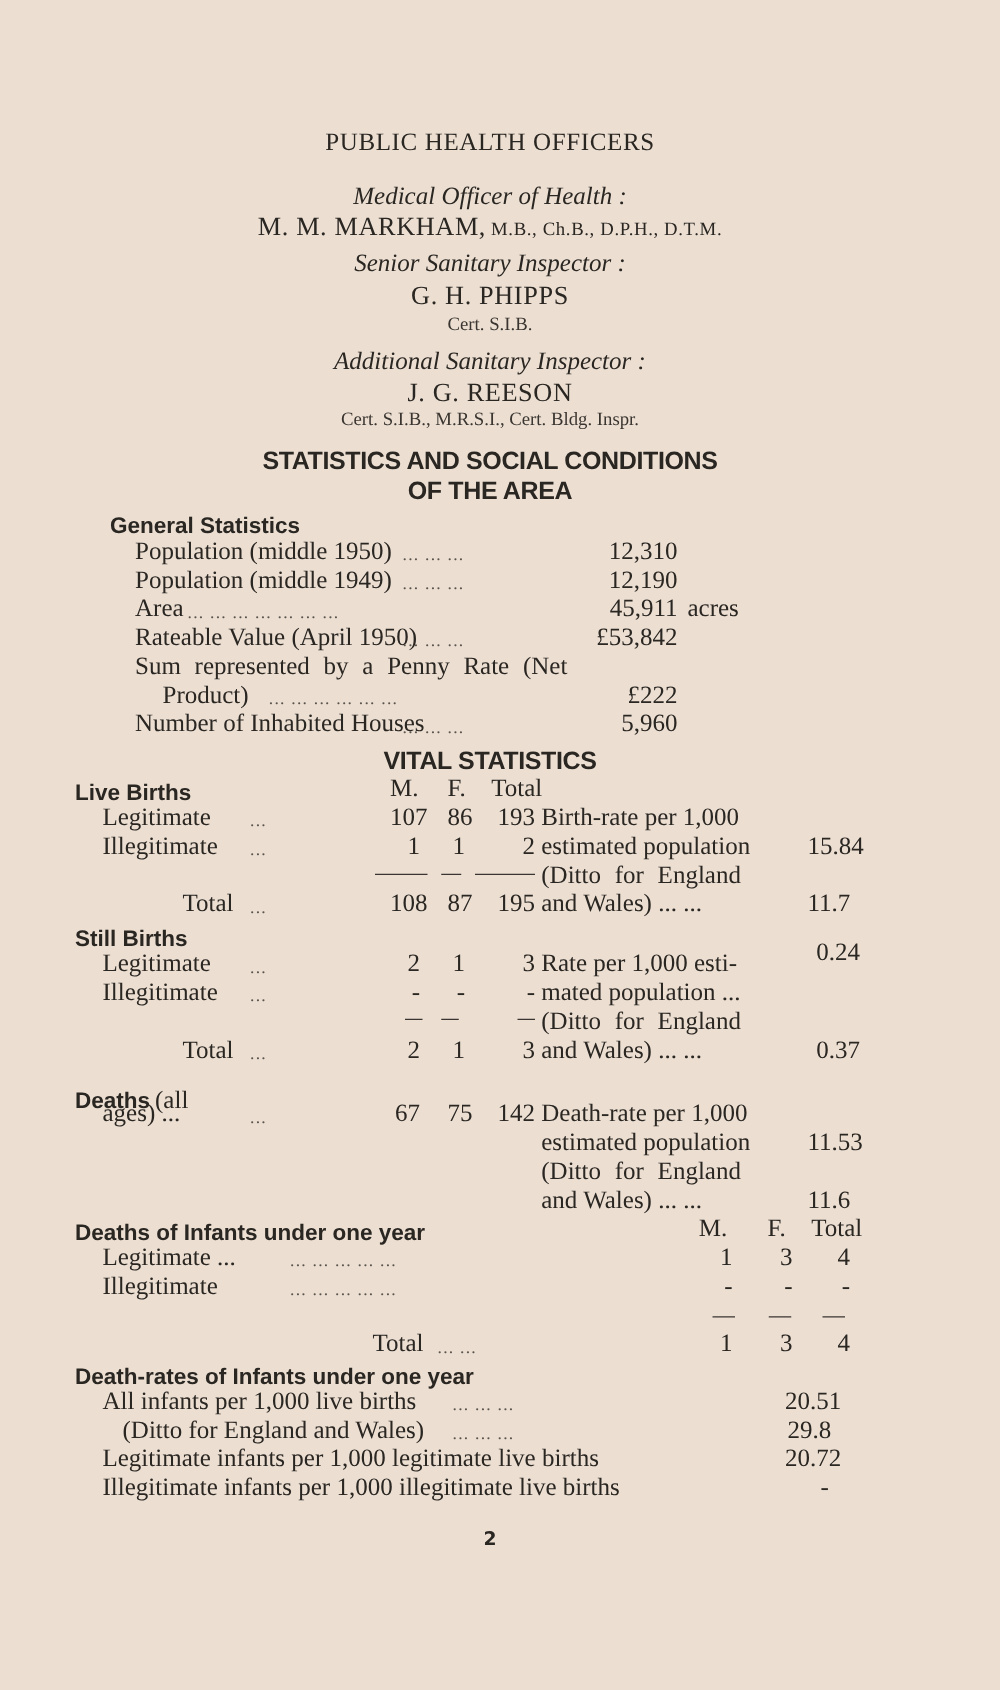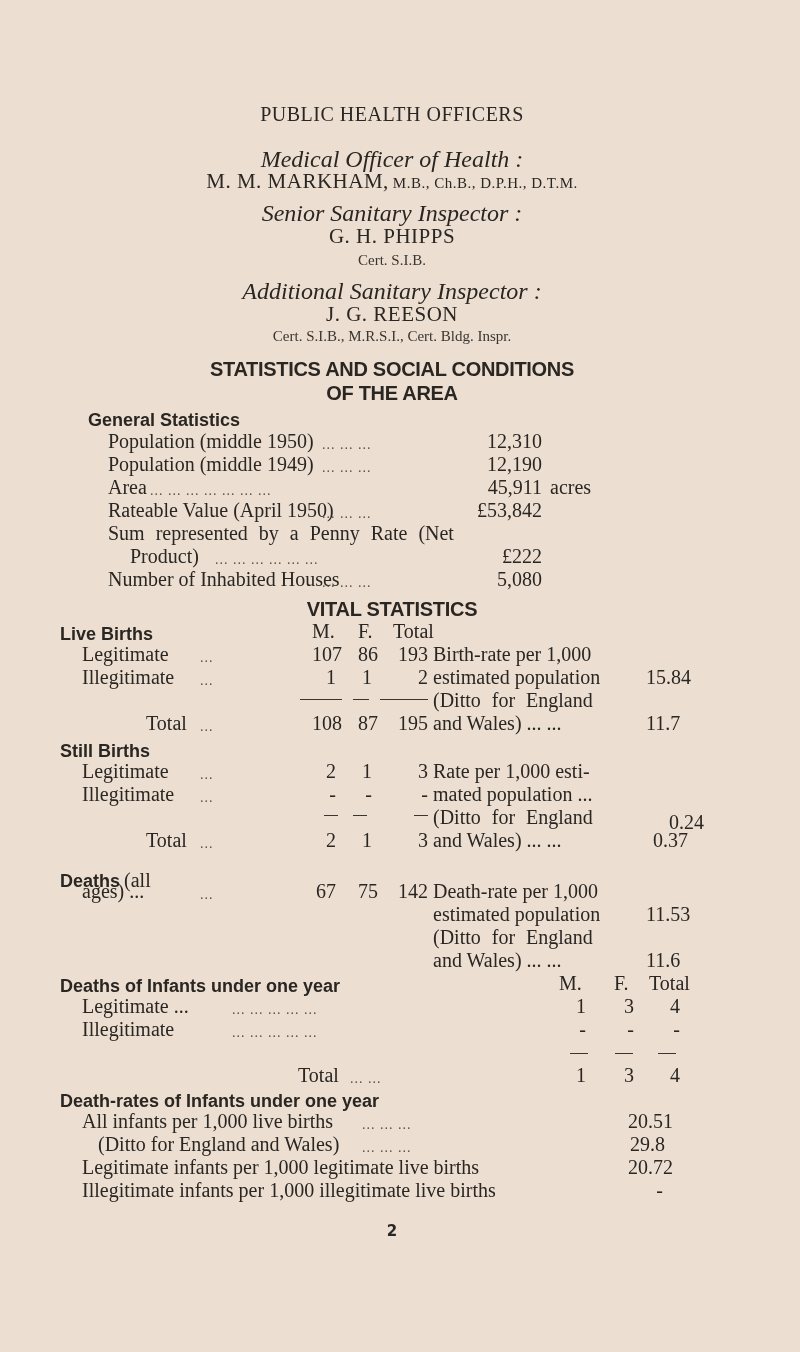--- a/index.html
+++ b/index.html
@@ -7,21 +7,21 @@
     width: 800px; height: 1352px;
     background: #ecdfd2;
     font-family: "Liberation Serif", "DejaVu Serif", serif;
     color: #2a2622;
     position: relative;
     overflow: hidden;
   }
   .abs { position: absolute; white-space: nowrap; }
   .center { left: 0; width: 784px; text-align: center; }
   .title { font-size: 20px; letter-spacing: 0.5px; }
-  .ital { font-style: italic; font-size: 24px; }
+  .ital { font-style: italic; font-size: 20px; }
   .name { font-size: 21px; letter-spacing: 0.5px; }
   .sc { font-size: 15px; letter-spacing: 0.5px; }
   .cert { font-size: 15px; color: #3a3530; }
   .head { font-family: "Liberation Sans", "DejaVu Sans", sans-serif; font-size: 20px; font-weight: bold; letter-spacing: -0.3px; }
   .sub { font-family: "Liberation Sans", "DejaVu Sans", sans-serif; font-size: 18px; font-weight: bold; }
   .t { font-size: 20px; }
   .num { font-size: 20px; text-align: right; }
   .dots { font-size: 14px; letter-spacing: 1px; color: #5a534c; }
   .rule { position: absolute; height: 0; border-top: 1px solid #3a3530; }
   .pageno { font-family: "DejaVu Sans", sans-serif; font-weight: bold; font-size: 15px; }
@@ -68,21 +68,21 @@
   <div class="abs num" style="top:499px; left:440px; width:102px;">£53,842</div>
 
   <div class="abs t" style="top:522px; left:108px; word-spacing:6px;">Sum represented by a Penny Rate (Net</div>
 
   <div class="abs t" style="top:545px; left:130px;">Product)</div>
   <div class="abs dots" style="top:552px; left:215px;">...     ...     ...     ...     ...     ...</div>
   <div class="abs num" style="top:545px; left:440px; width:102px;">£222</div>
 
   <div class="abs t" style="top:568px; left:108px;">Number of Inhabited Houses</div>
   <div class="abs dots" style="top:575px; left:322px;">...     ...     ...</div>
-  <div class="abs num" style="top:568px; left:440px; width:102px;">5,080</div>
+  <div class="abs num" style="top:568px; left:440px; width:102px;">5,960</div>
 </div>
 
 <div class="abs center head" style="top:598px;">VITAL STATISTICS</div>
 
 <div class="abs sub" style="top:624px; left:60px;">Live Births</div>
 <div class="abs t" style="top:620px; left:312px;">M.</div>
 <div class="abs t" style="top:620px; left:358px;">F.</div>
 <div class="abs t" style="top:620px; left:393px;">Total</div>
 
 <div>
@@ -137,21 +137,21 @@
   <div class="abs t" style="top:829px; left:146px;">Total</div>
   <div class="abs dots" style="top:836px; left:200px;">...</div>
   <div class="abs num" style="top:829px; left:290px; width:46px;">2</div>
   <div class="abs num" style="top:829px; left:344px; width:28px;">1</div>
   <div class="abs num" style="top:829px; left:380px; width:48px;">3</div>
 
   <div class="abs t" style="top:760px; left:433px;">Rate per 1,000 esti-</div>
   <div class="abs t" style="top:783px; left:433px;">mated population ...</div>
   <div class="abs t" style="top:806px; left:433px; word-spacing:6px;">(Ditto for England</div>
   <div class="abs t" style="top:829px; left:433px;">and Wales) ...      ...</div>
-  <div class="abs t" style="top:811px; left:653px;margin-left:16px;">0.24</div>
+  <div class="abs t" style="top:751px; left:653px;">0.24</div>
   <div class="abs t" style="top:829px; left:653px;">0.37</div>
 </div>
 
 <div class="abs" style="top:857px; left:60px;margin-top:12px;">
   <span class="sub">Deaths</span>
   <span class="t">(all</span>
 </div>
 <div>
   <div class="abs t" style="top:880px; left:82px;">ages) ...</div>
   <div class="abs dots" style="top:887px; left:200px;">...</div>

